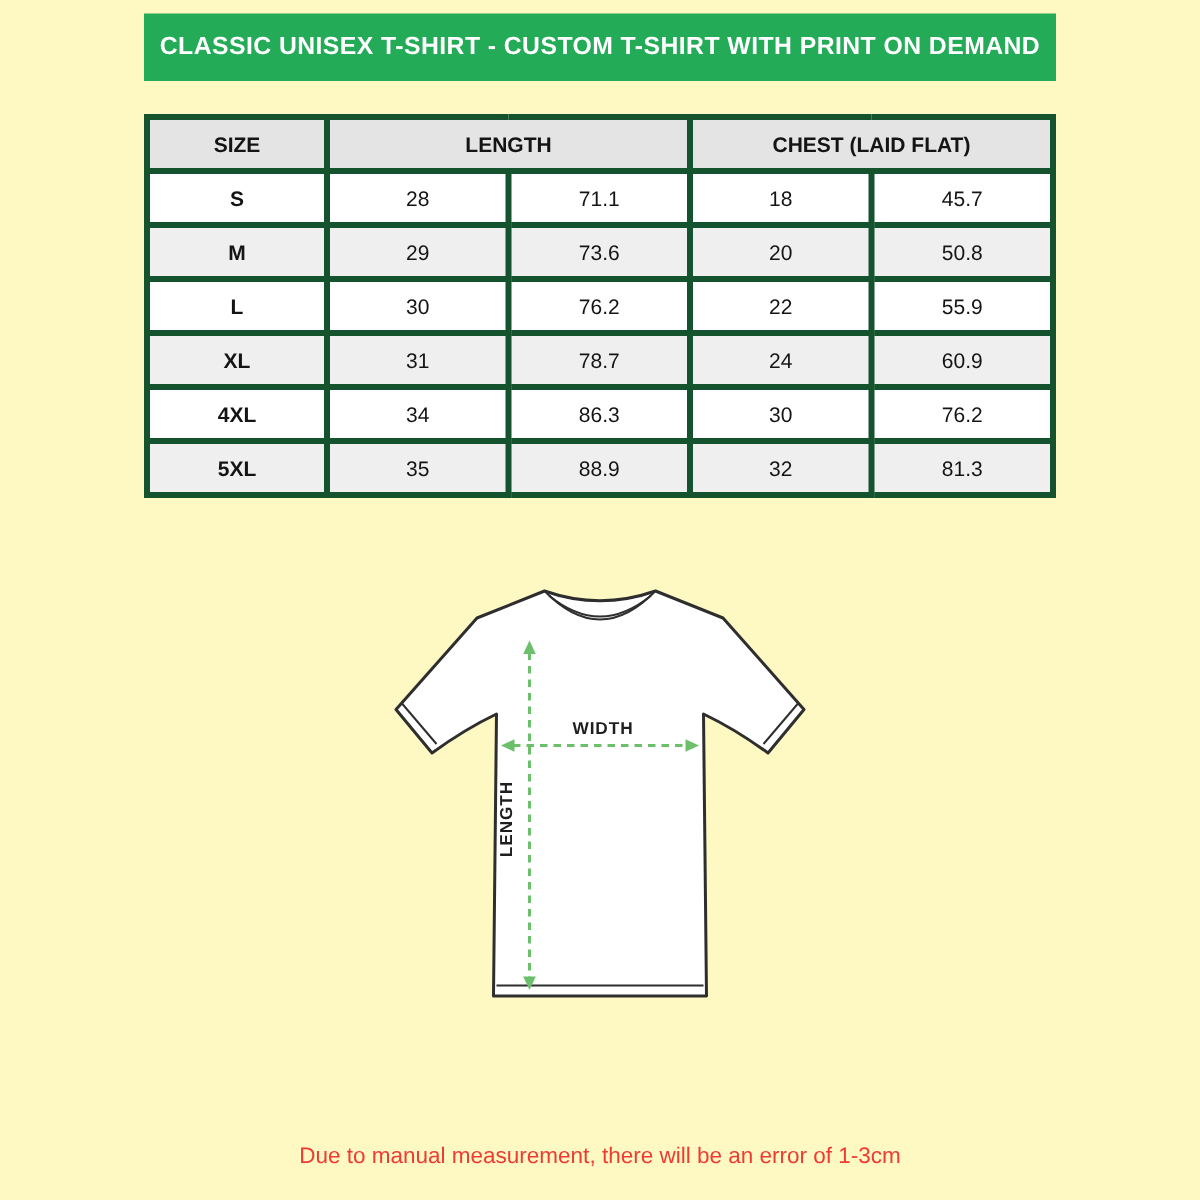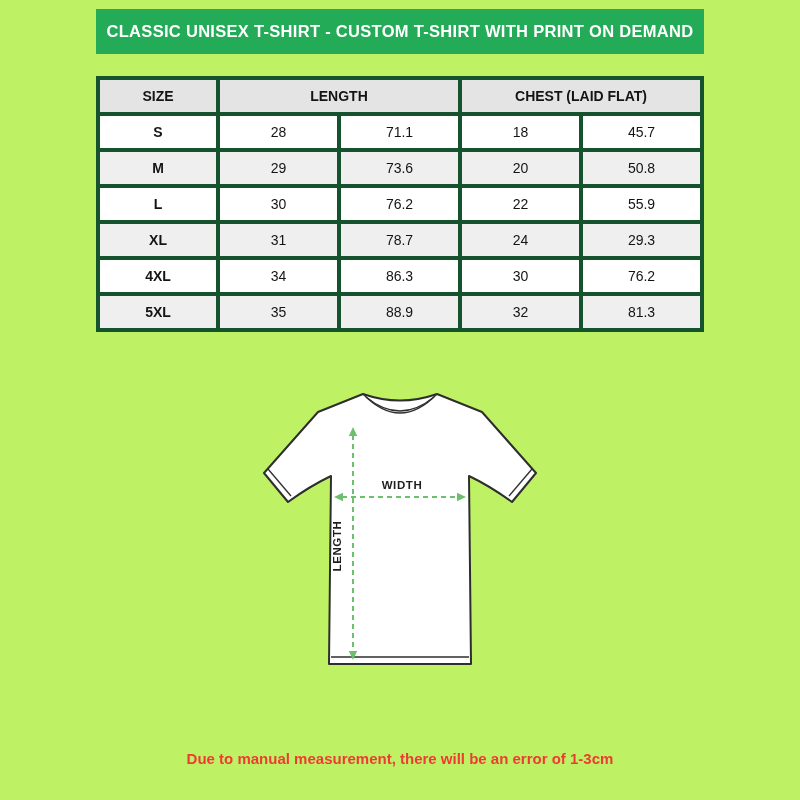--- a/index.html
+++ b/index.html
@@ -5,21 +5,21 @@
   * { margin: 0; padding: 0; box-sizing: border-box; }
   html, body { background: #ffffff; }
   body {
     width: 800px; height: 800px;
     font-family: "Liberation Sans", sans-serif;
     position: relative;
     overflow: hidden;
   }
   .page {
     width: 800px; height: 800px;
-    background: #bef264;
+    background: #fef9c3;
     outline: 1px solid #ececec;
     display: flex; flex-direction: column; align-items: center;
     position: relative;
   }
   .banner {
     margin-top: 9px;
     width: 608px; height: 45px;
     background: var(--banner-green, #23ab57);
     color: #ffffff;
     display: flex; align-items: center; justify-content: center;
@@ -49,25 +49,25 @@
   .tshirt-line { fill: #ffffff; stroke: #2e2e2e; stroke-width: 2; stroke-linejoin: round; }
   .tshirt-detail { fill: none; stroke: #2e2e2e; stroke-width: 1.3; }
   .arrow-line { stroke: var(--arrow-green, #6cc06c); stroke-width: 2; stroke-dasharray: 5 4; fill: none; }
   .arrow-head { fill: var(--arrow-green, #6cc06c); stroke: none; }
   .dim-label {
     font-family: "Liberation Sans", sans-serif;
     font-size: 11.5px; font-weight: bold; fill: #1e1e1e; letter-spacing: 0.6px;
   }
   .note {
     position: absolute;
-    bottom: 33px; left: 0;
+    bottom: 21px; left: 0;
     width: 100%;
     text-align: center;
     color: var(--note-red, #ef3b33);
-    font-weight: bold; font-size: 15px;
+    font-weight: normal; font-size: 15px;
   }
 </style>
 </head>
 <body>
 
 <div class="page">
 
   <div class="banner">
     <span>CLASSIC UNISEX T-SHIRT - CUSTOM T-SHIRT WITH PRINT ON DEMAND</span>
   </div>
@@ -100,21 +100,21 @@
           <td>30</td>
           <td>76.2</td>
           <td>22</td>
           <td>55.9</td>
         </tr>
         <tr>
           <td class="col-size">XL</td>
           <td>31</td>
           <td>78.7</td>
           <td>24</td>
-          <td>29.3</td>
+          <td>60.9</td>
         </tr>
         <tr>
           <td class="col-size">4XL</td>
           <td>34</td>
           <td>86.3</td>
           <td>30</td>
           <td>76.2</td>
         </tr>
         <tr>
           <td class="col-size">5XL</td>

